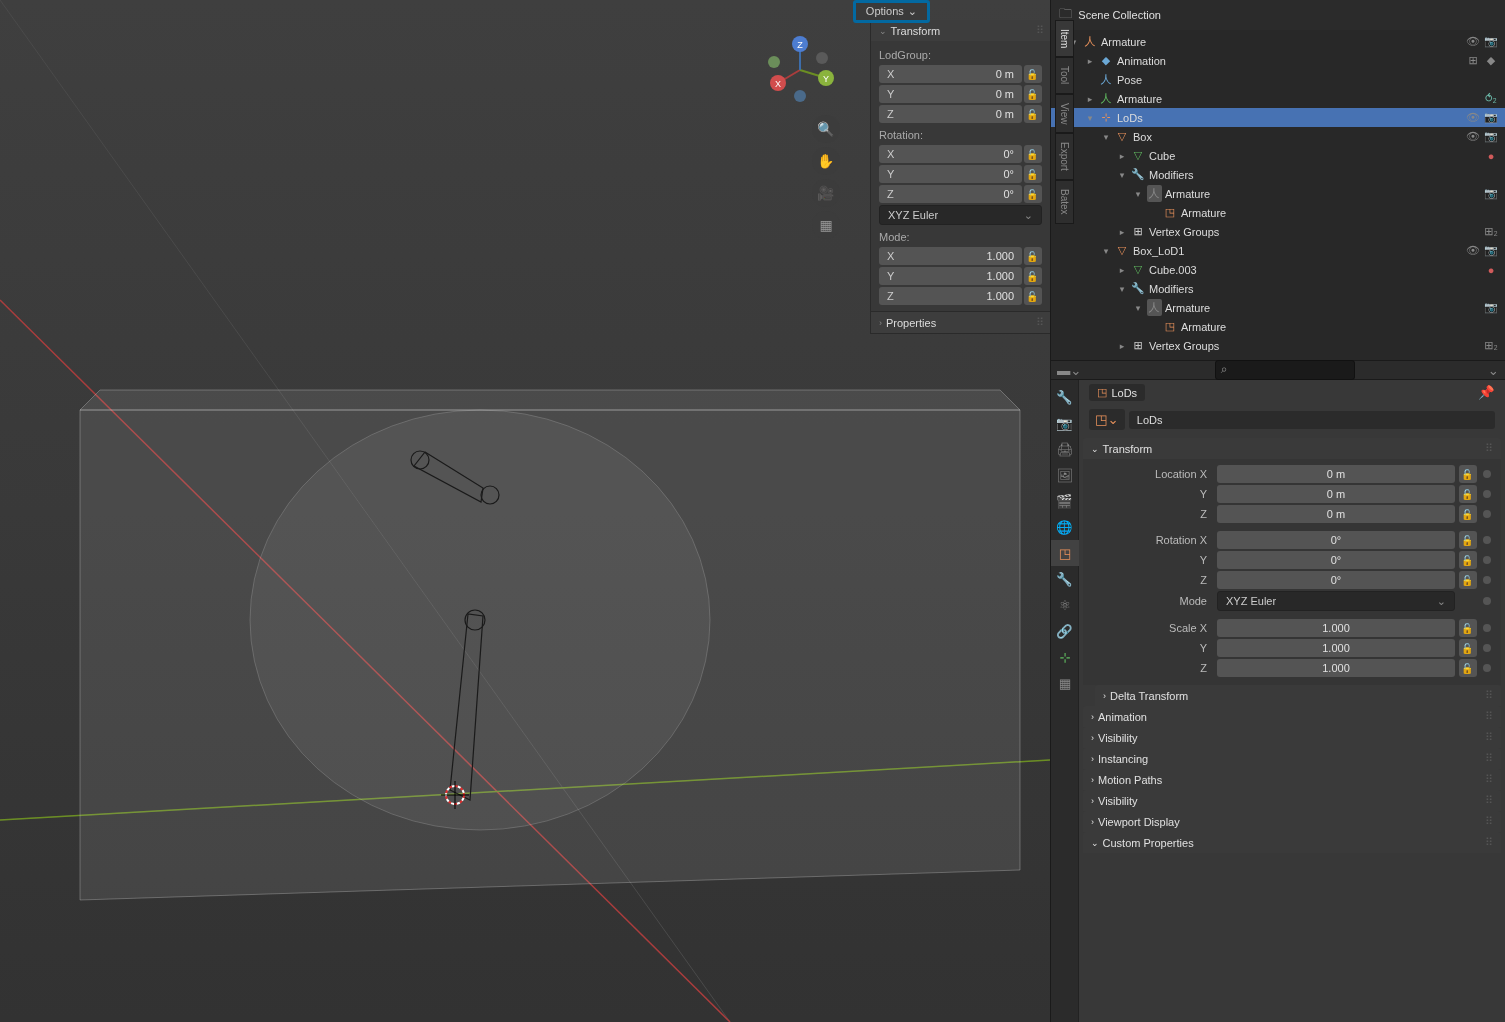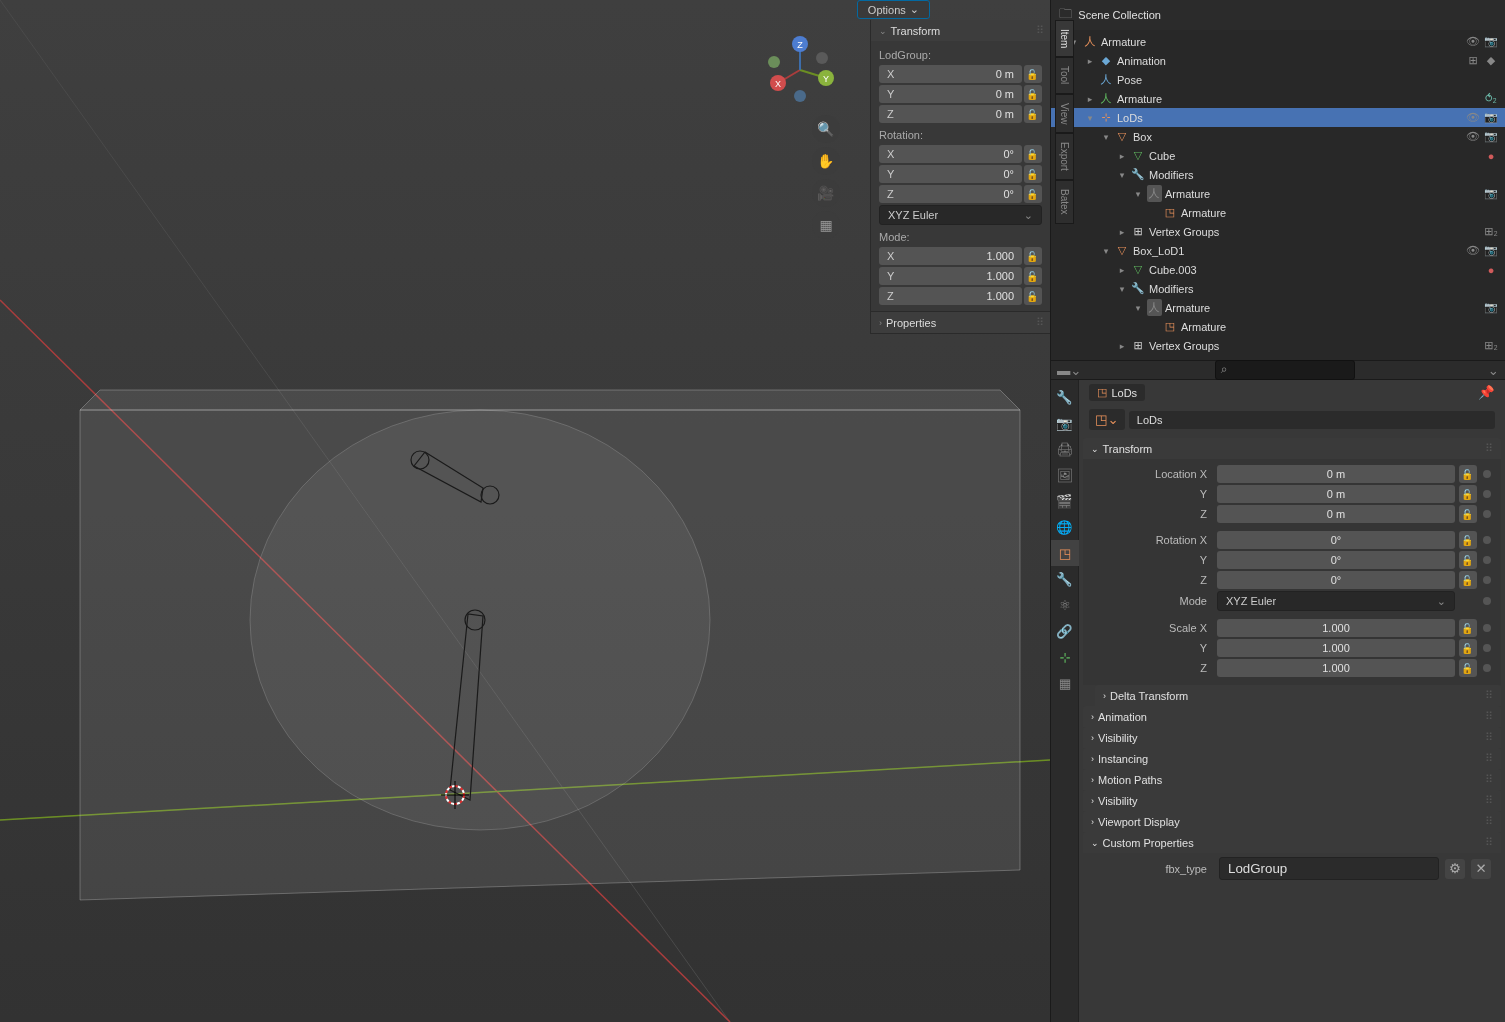--- a/index.html
+++ b/index.html
@@ -5,21 +5,21 @@
 * { margin: 0; padding: 0; box-sizing: border-box; font-family: -apple-system, BlinkMacSystemFont, "Segoe UI", sans-serif; }
 body { background: #393939; color: #e0e0e0; font-size: 11px; overflow: hidden; width: 1505px; height: 1022px; position: relative; }
 
 
 .app { display: flex; width: 100%; height: 100%; }
 .viewport-area { flex: 1; position: relative; background: #393939; }
 .right-panels { width: 455px; display: flex; flex-direction: column; background: #2b2b2b; border-left: 1px solid #1a1a1a; }
 
 
 .viewport-header { position: absolute; top: 0; right: 120px; z-index: 10; }
-.options-btn { background: #3a3a3a; border: 1px solid #0369a1; color: #ccc; padding: 2px 10px; font-size: 11px; cursor: pointer; border-radius: 3px; display: flex; align-items: center; gap: 4px; }
+.options-btn { background: #3a3a3a; border: 3px solid #0369a1; color: #ccc; padding: 2px 10px; font-size: 11px; cursor: pointer; border-radius: 3px; display: flex; gap: 4px; }
 
 
 .viewport-3d { width: 100%; height: 100%; background: linear-gradient(180deg, #3f3f3f 0%, #393939 50%, #323232 100%); position: relative; overflow: hidden; }
 .viewport-3d svg { position: absolute; top: 0; left: 0; }
 
 
 .nav-gizmo { position: absolute; top: 30px; right: 210px; width: 80px; height: 80px; }
 .nav-tools { position: absolute; top: 115px; right: 210px; display: flex; flex-direction: column; gap: 4px; }
 .nav-tool-btn { width: 28px; height: 28px; background: rgba(60,60,60,0.8); border: none; border-radius: 14px; color: #999; cursor: pointer; display: flex; align-items: center; justify-content: center; font-size: 14px; }
 
@@ -638,23 +638,17 @@
               <span class="drag-dots" style="margin-left:auto;color:#555">⠿</span>
             </div>
           </div>
 
         <div class="props-section">
           <div class="props-section-header">
               <span class="chevron">⌄</span>
               <span>Custom Properties</span>
               <span class="drag-dots" style="margin-left:auto;color:#555">⠿</span>
             </div>
-          <div class="custom-prop-row">
-            <span class="label">fbx_type</span>
-            <input class="custom-prop-value" value="LodGroup" style="">
-            <button class="gear-btn">⚙</button>
-            <button class="x-btn">✕</button>
-          </div>
         </div>
       </div>
     </div>
   </div>
 </div>
 
 </body></html>

